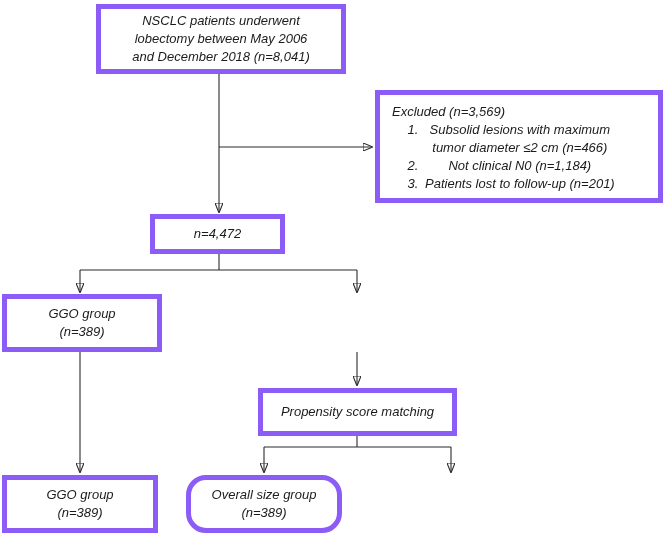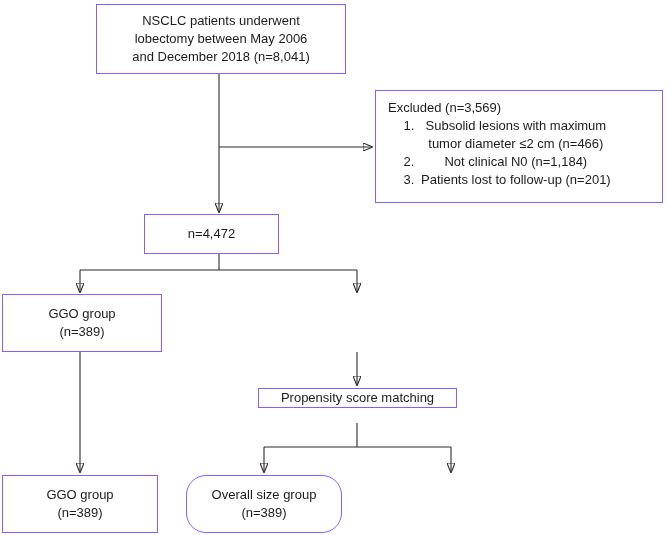--- a/index.html
+++ b/index.html
@@ -24,38 +24,39 @@
     pointer-events: none;
   }
   svg.arrows path {
     stroke: #2a2a2a;
     stroke-width: 1.1;
     fill: none;
   }
   .node {
     position: absolute;
     background: #ffffff;
-    border: 1px solid #8b5cf6;
+    border: 5px solid #8b5cf6;
     display: flex;
     align-items: center;
     justify-content: center;
+    font-style: italic;
   }
   .node .txt {
     white-space: pre-line;
     text-align: center;
   }
   
   #box-initial        { left: 96px;  top: 4px;   width: 250px; height: 70px; }
   #box-excluded       { left: 375px; top: 90px;  width: 288px; height: 113px;
                         flex-direction: column; align-items: flex-start;
                         justify-content: flex-start; padding: 8px 8px 8px 12px; text-align: center; }
-  #box-eligible       { left: 144px; top: 214px; width: 135px; height: 40px; }
+  #box-eligible       { left: 150px; top: 214px; width: 135px; height: 40px; }
   #box-ggo-group      { left: 2px;   top: 294px; width: 160px; height: 58px; }
   #box-solid-group    { left: 277px; top: 294px; width: 160px; height: 58px; }
-  #box-propensity     { left: 258px; top: 388px; width: 199px; height: 20px; }
+  #box-propensity     { left: 258px; top: 388px; width: 199px; height: 48px; }
   #box-ggo-final      { left: 2px;   top: 475px; width: 156px; height: 58px; }
   #box-overall-size   { left: 186px; top: 475px; width: 156px; height: 58px; border-radius: 20px; }
   #box-solid-component{ left: 372px; top: 475px; width: 158px; height: 58px; }
 
   
   #box-excluded .exc-title { white-space: pre-line; }
   #box-excluded ol {
     margin: 0;
     padding-left: 30px;
     list-style: decimal outside;

